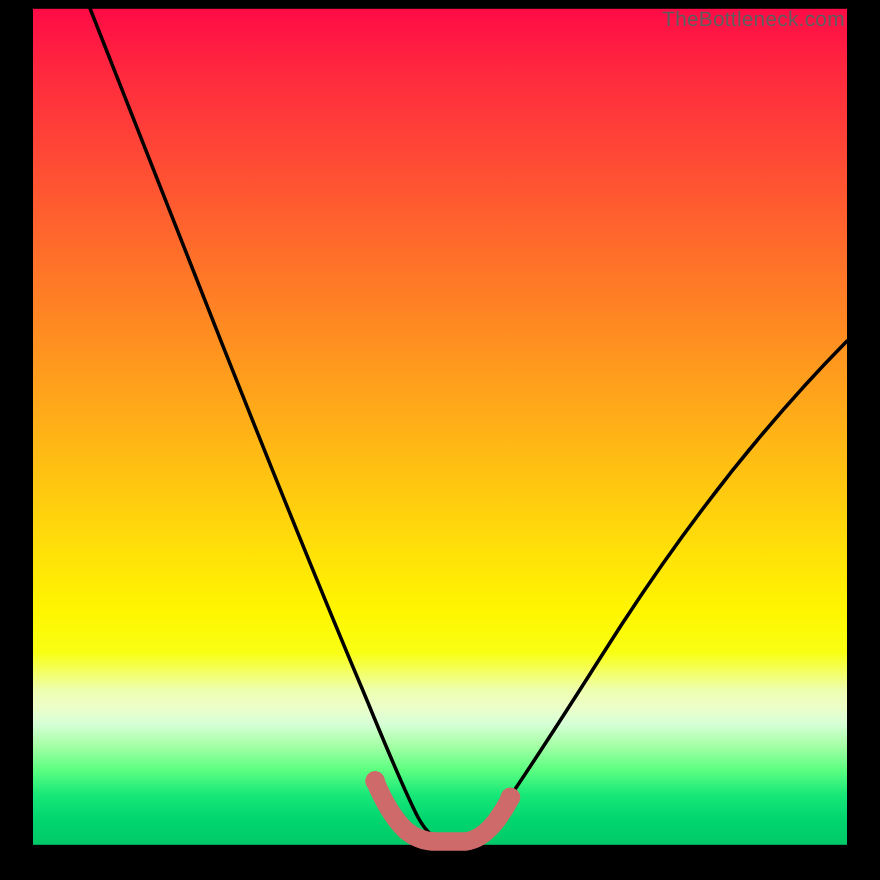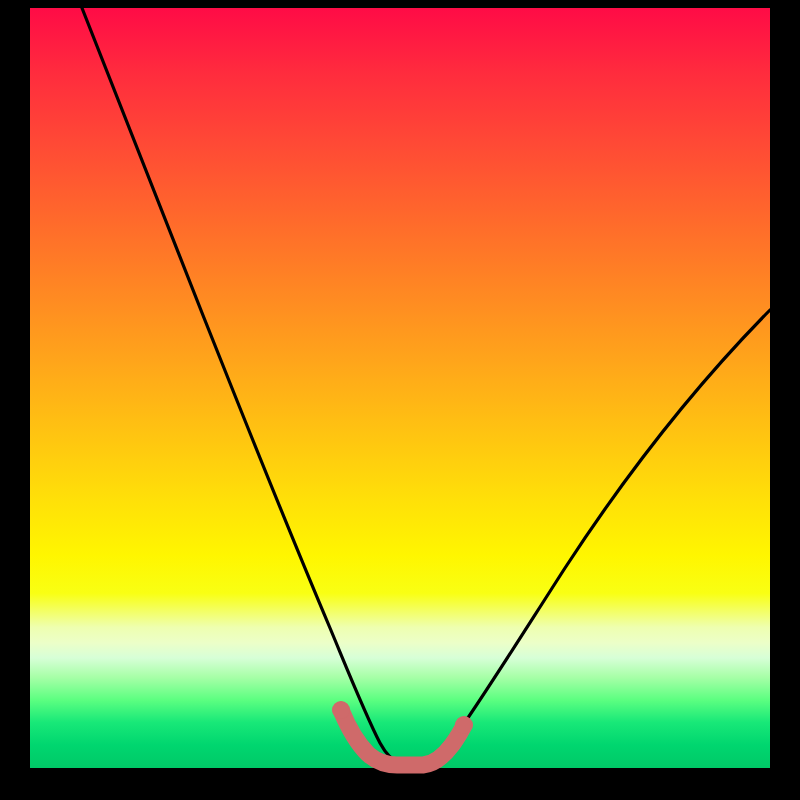--- a/index.html
+++ b/index.html
@@ -83,13 +83,14 @@
              C 318 719, 327 735, 338 746
              C 347 754, 356 757, 367 757
              L 393 757
              C 403 756, 413 749, 422 737
              C 427 730, 431 724, 434 717" fill="none" stroke="#cf6a6a" stroke-width="17" stroke-linecap="round" stroke-linejoin="round"></path>
 
     <circle cx="311" cy="702" r="9" fill="#cf6a6a"></circle>
     <circle cx="434" cy="717" r="9" fill="#cf6a6a"></circle>
   </svg>
 
+  <div class="watermark">TheBottleneck.com</div>
 </div>
 
 </body></html>

